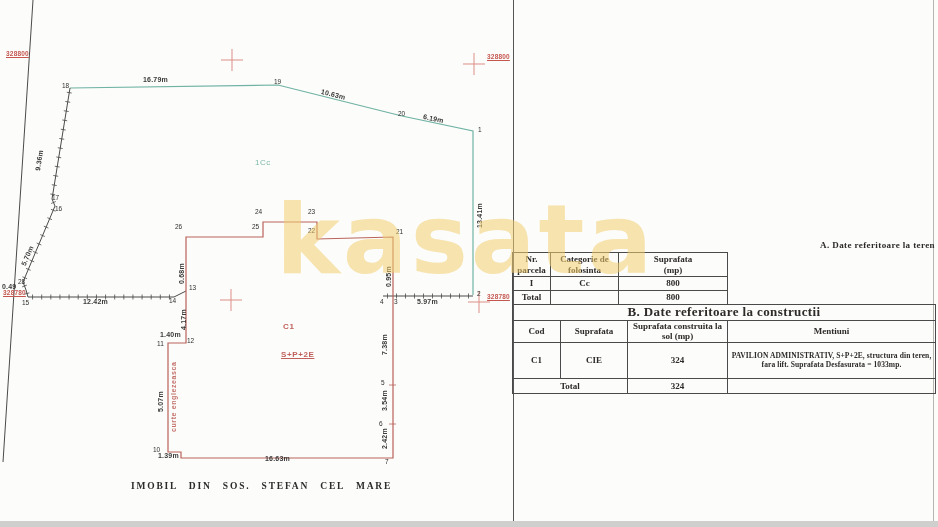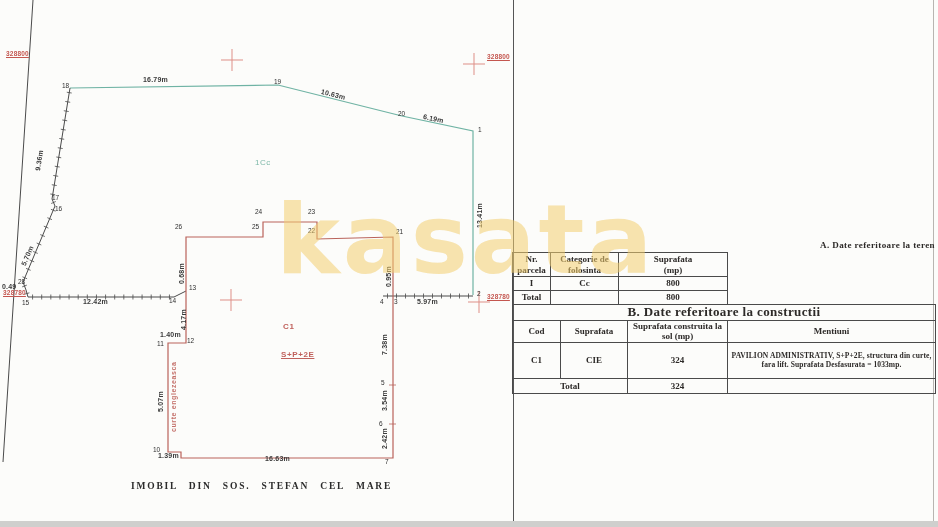--- a/index.html
+++ b/index.html
@@ -229,21 +229,21 @@
             <div>sol (mp)</div>
       </td>
       <td>
         <div>Mentiuni</div>
       </td>
     </tr>
     <tr style="height:36px">
       <td>C1</td>
       <td>CIE</td>
       <td>324</td>
-      <td class="mentiuni-cell">PAVILION ADMINISTRATIV, S+P+2E, structura din curte, fara lift. Suprafata Desfasurata = 1033mp.</td>
+      <td class="mentiuni-cell">PAVILION ADMINISTRATIV, S+P+2E, structura din teren, fara lift. Suprafata Desfasurata = 1033mp.</td>
     </tr>
     <tr style="height:15px">
       <td colspan="2">Total</td>
       <td>324</td>
       <td></td>
     </tr>
   </tbody>
     </table>
 
 

